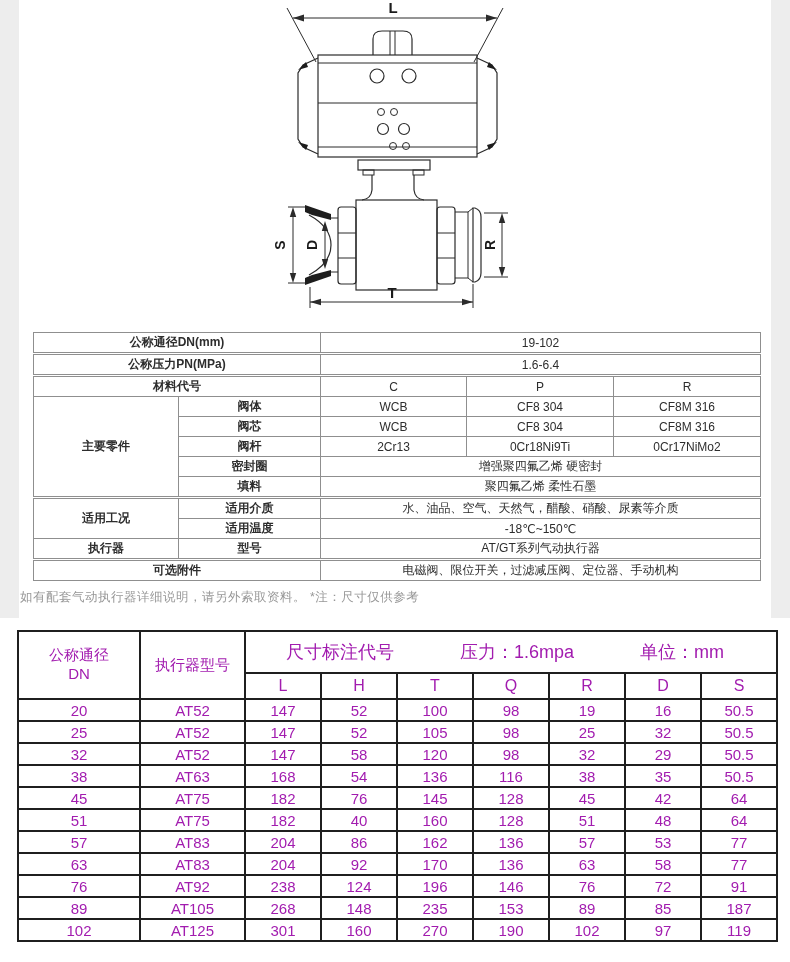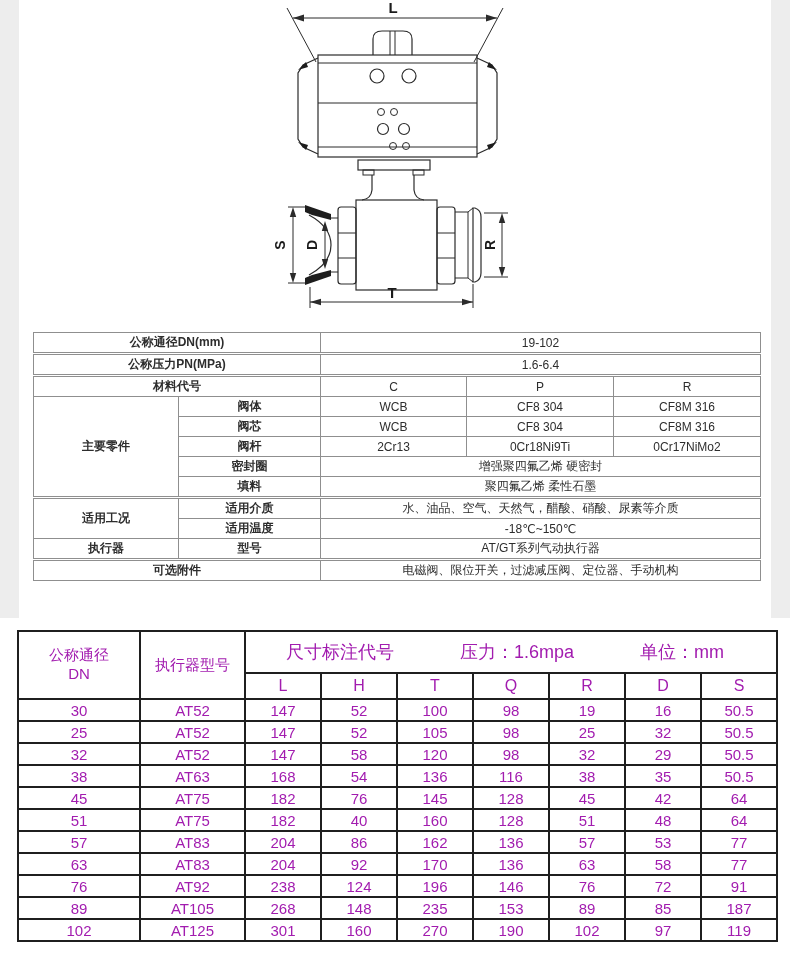--- a/index.html
+++ b/index.html
@@ -219,20 +219,21 @@
         <td class="lbl">型号</td>
         <td colspan="3">AT/GT系列气动执行器</td>
       </tr>
       <tr class="ht">
         <td class="lbl" colspan="2">可选附件</td>
         <td colspan="3">电磁阀、限位开关，过滤减压阀、定位器、手动机构</td>
       </tr>
     </tbody>
   </table>
 
+  <div class="note">如有配套气动执行器详细说明，请另外索取资料。 *注：尺寸仅供参考</div>
 
   <table class="dim-table">
     <colgroup>
         <col style="width:122px">
         <col style="width:105px">
         <col style="width:76px">
         <col style="width:76px">
         <col style="width:76px">
         <col style="width:76px">
         <col style="width:76px">
@@ -260,21 +261,21 @@
         <td>T</td>
         <td>Q</td>
         <td>R</td>
         <td>D</td>
         <td>S</td>
       </tr>
     </thead>
     <tbody>
 
     <tr>
-          <td>30</td>
+          <td>20</td>
           <td>AT52</td>
           <td>147</td>
           <td>52</td>
           <td>100</td>
           <td>98</td>
           <td>19</td>
           <td>16</td>
           <td>50.5</td>
         </tr>
         <tr>

